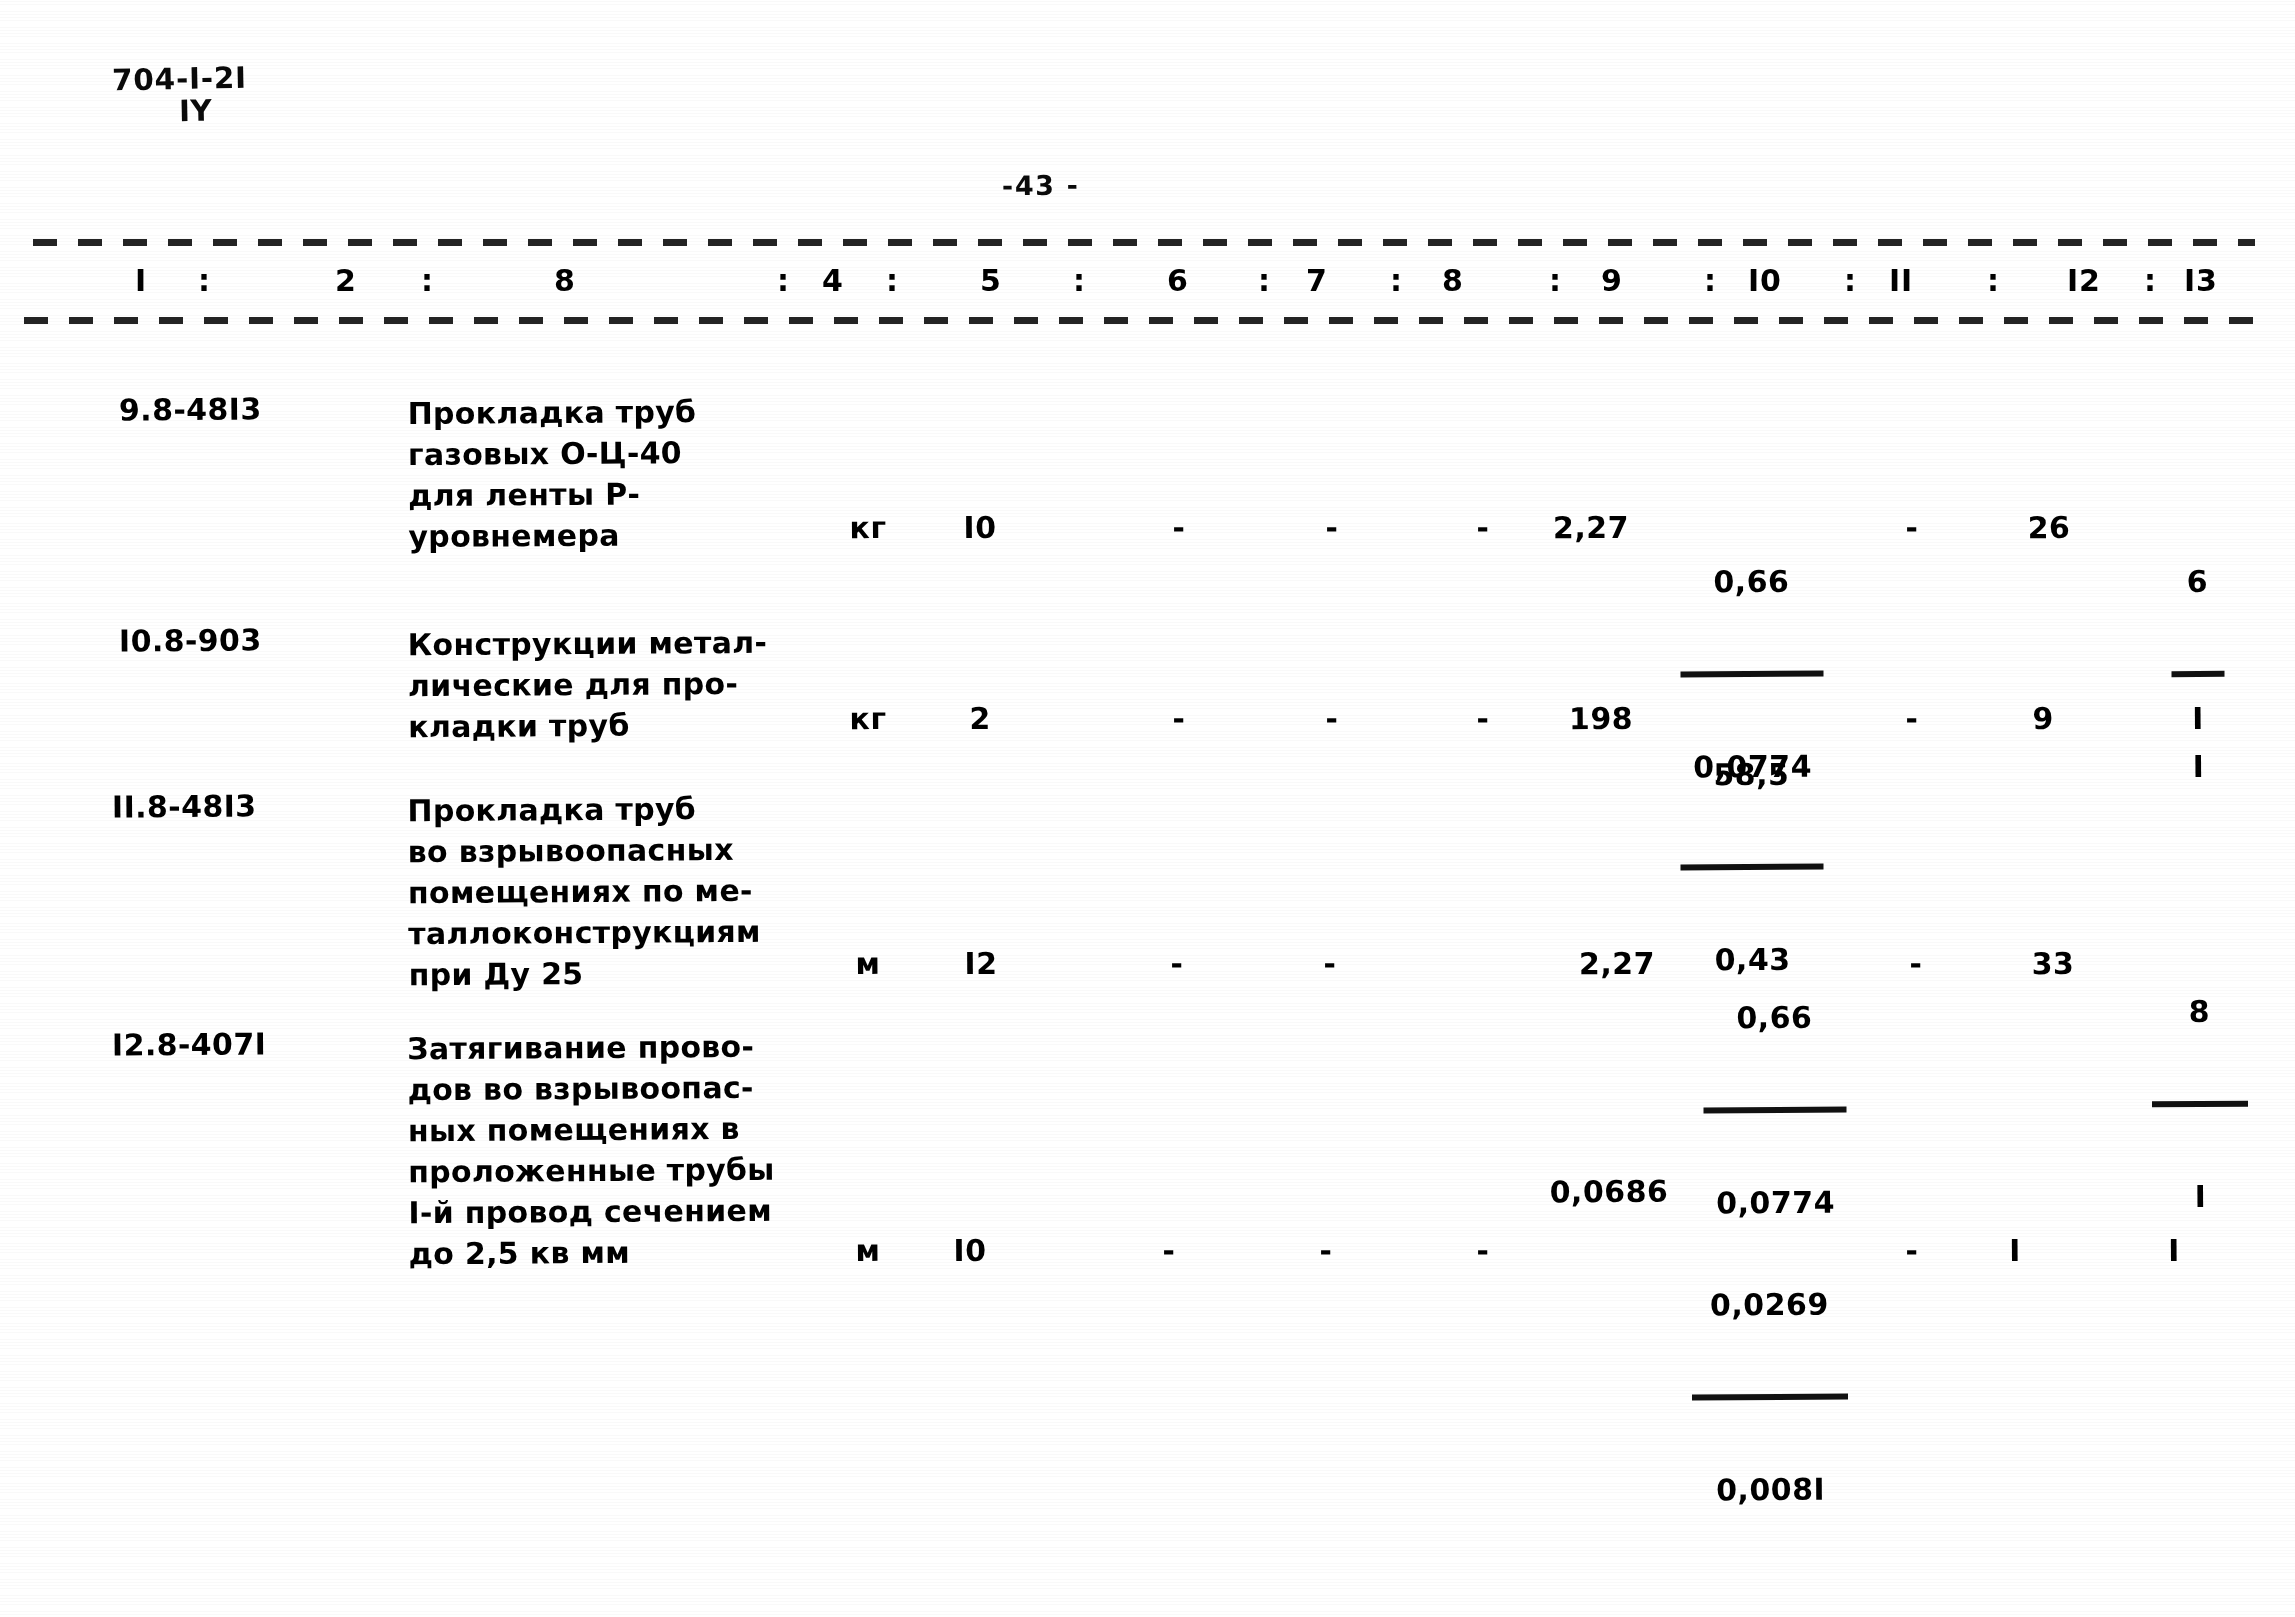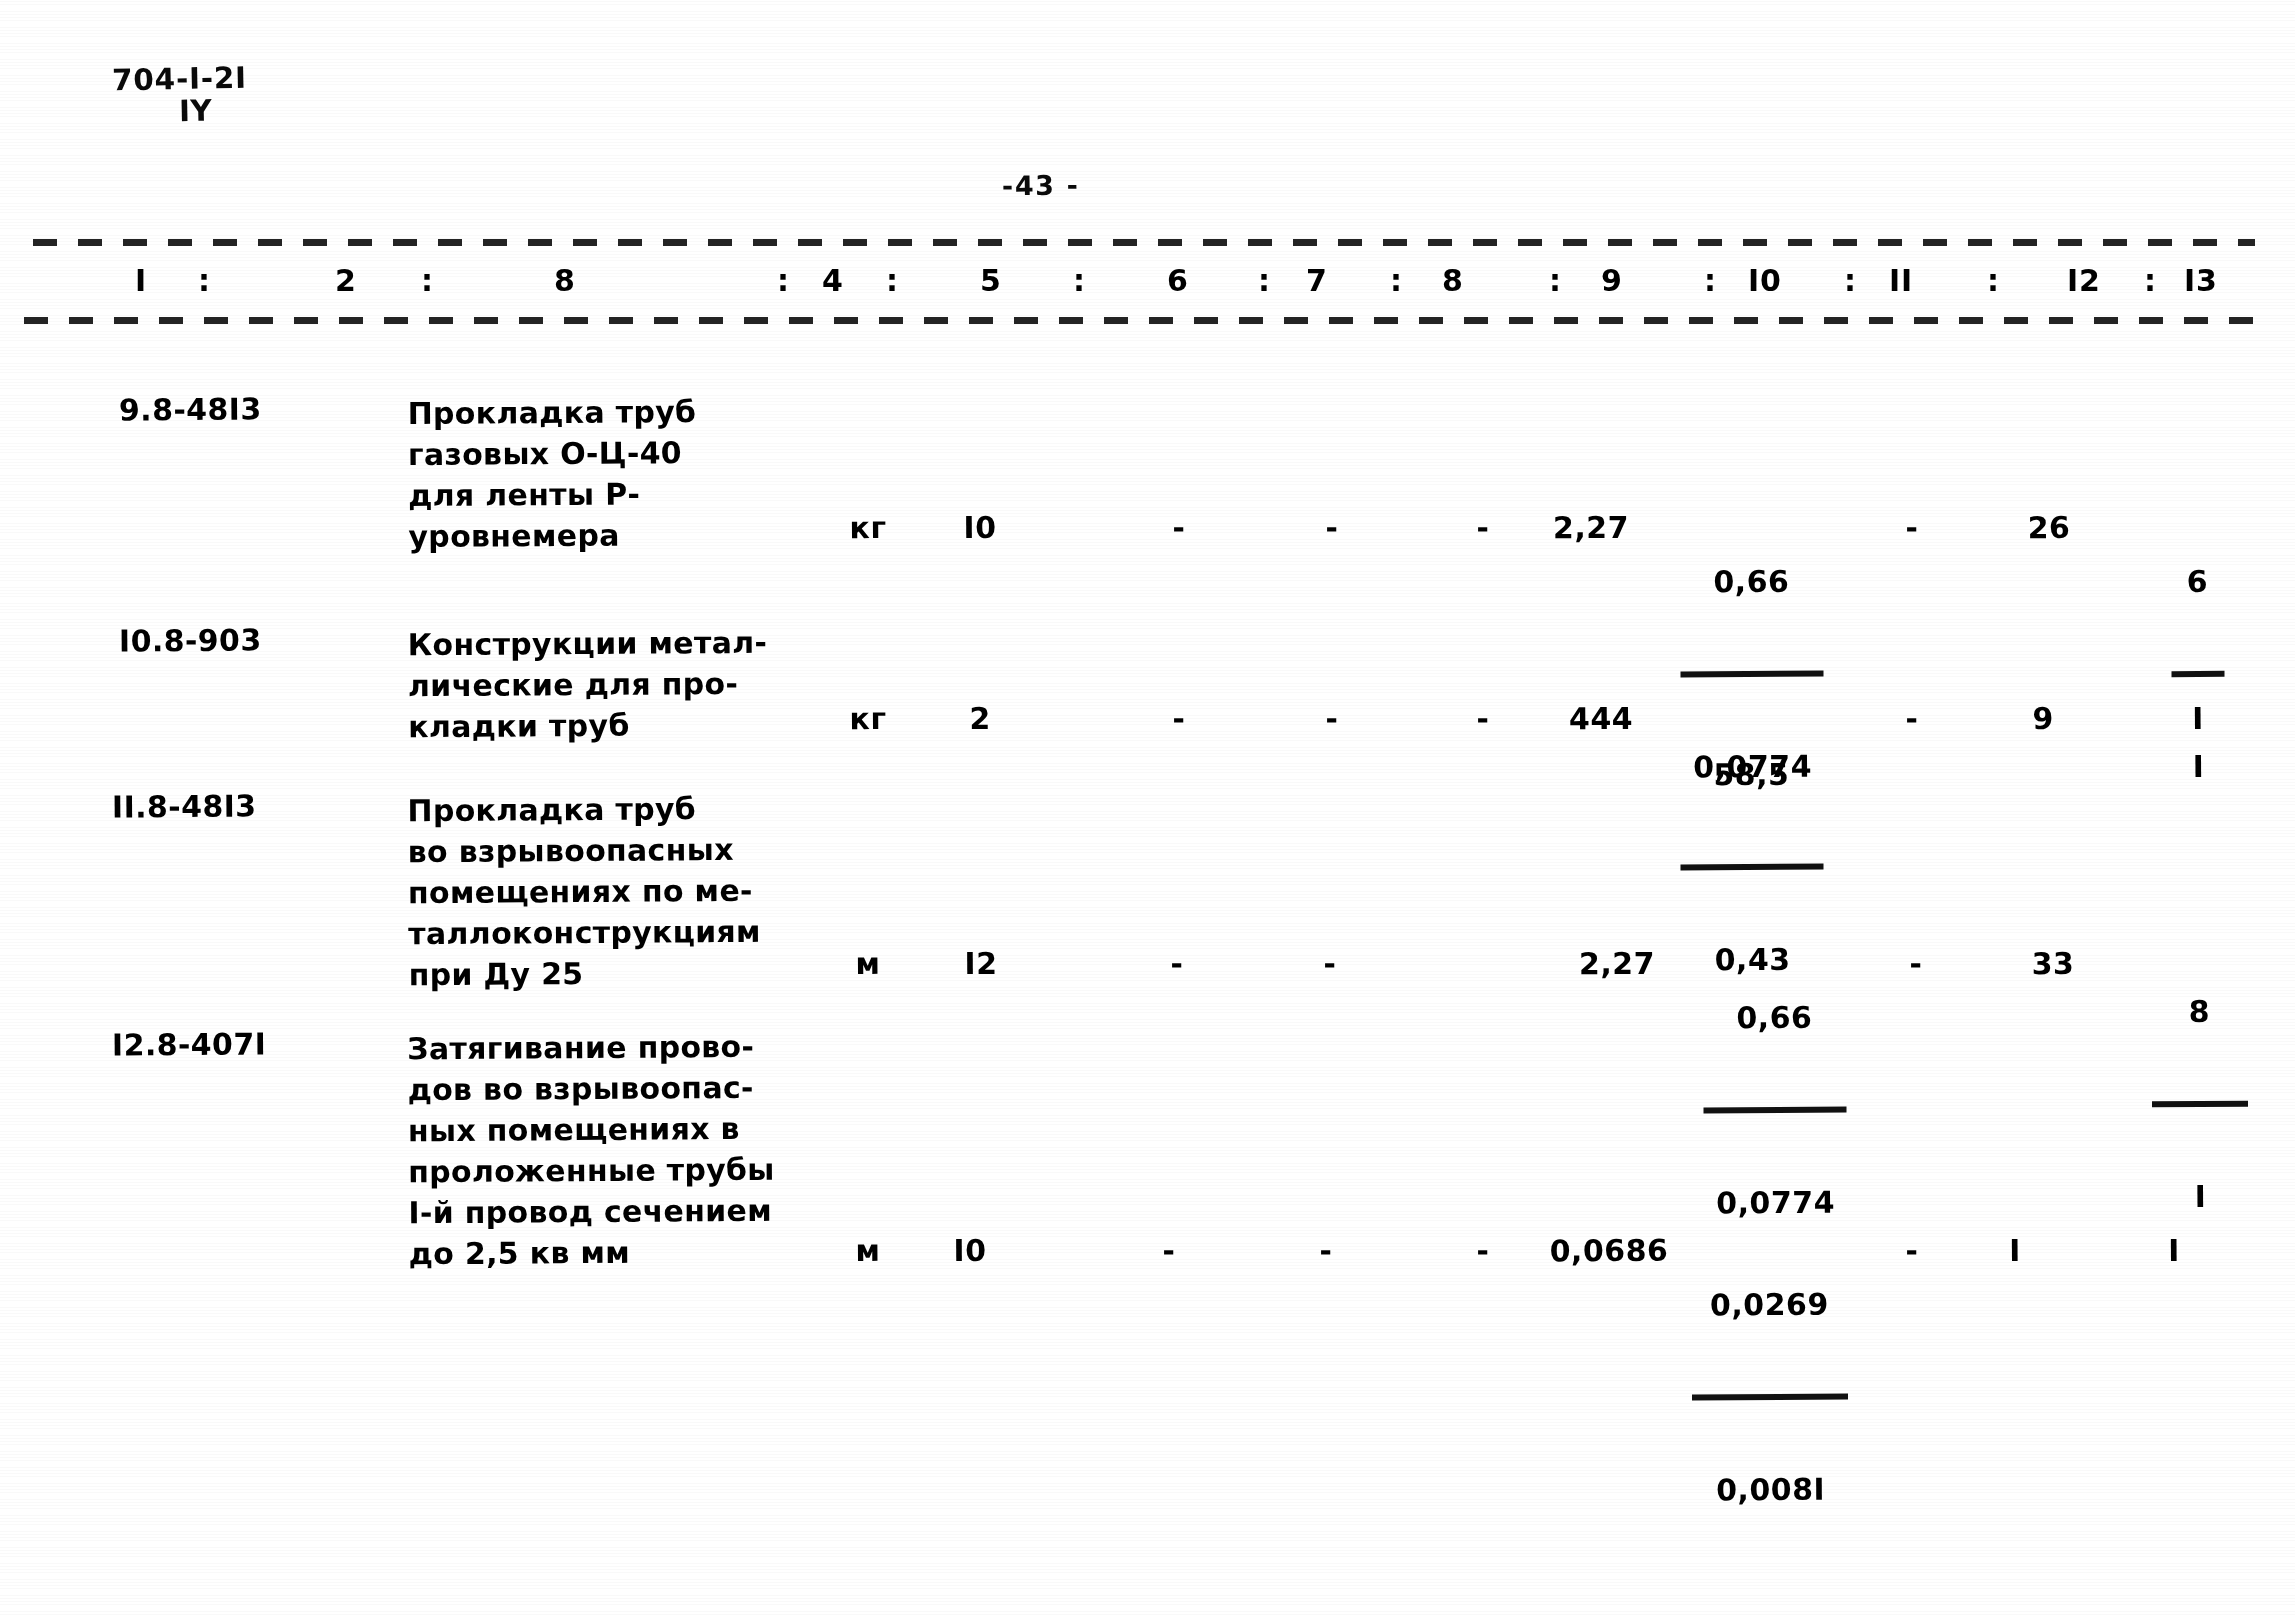--- a/index.html
+++ b/index.html
@@ -202,21 +202,21 @@
 <div>
   <div class="row-code" style="left:119px; top:623px">I0.8-903</div>
   <div class="row-desc" style="left:408px; top:623px">Конструкции метал-
 лические для про-
 кладки труб</div>
   <div class="cell" style="left:868px; top:701px">кг</div>
   <div class="cell" style="left:980px; top:701px">2</div>
   <div class="cell" style="left:1179px; top:701px">-</div>
   <div class="cell" style="left:1332px; top:701px">-</div>
   <div class="cell" style="left:1483px; top:701px">-</div>
-  <div class="cell" style="left:1601px; top:701px">444</div>
+  <div class="cell" style="left:1601px; top:701px">198</div>
   <div class="frac" style="left:1752px; top:687px">
     <span class="num">58,5</span>
     <span class="bar" style="width:143px"></span>
     <span class="den">0,43</span>
   </div>
   <div class="cell" style="left:1912px; top:701px">-</div>
   <div class="cell" style="left:2043px; top:701px">9</div>
   <div class="cell" style="left:2198px; top:701px">I</div>
 </div>
 
@@ -253,21 +253,21 @@
 дов во взрывоопас-
 ных помещениях в
 проложенные трубы
 I-й провод сечением
 до 2,5 кв мм</div>
   <div class="cell" style="left:868px; top:1233px">м</div>
   <div class="cell" style="left:970px; top:1233px">I0</div>
   <div class="cell" style="left:1169px; top:1233px">-</div>
   <div class="cell" style="left:1326px; top:1233px">-</div>
   <div class="cell" style="left:1483px; top:1233px">-</div>
-  <div class="cell" style="left:1609px; top:1233px">0,0686</div>
+  <div class="cell" style="left:1609px; top:1174px">0,0686</div>
   <div class="frac" style="left:1770px; top:1217px">
     <span class="num">0,0269</span>
     <span class="bar" style="width:156px"></span>
     <span class="den">0,008I</span>
   </div>
   <div class="cell" style="left:1912px; top:1233px">-</div>
   <div class="cell" style="left:2015px; top:1233px">I</div>
   <div class="cell" style="left:2174px; top:1233px">I</div>
 </div>
 

